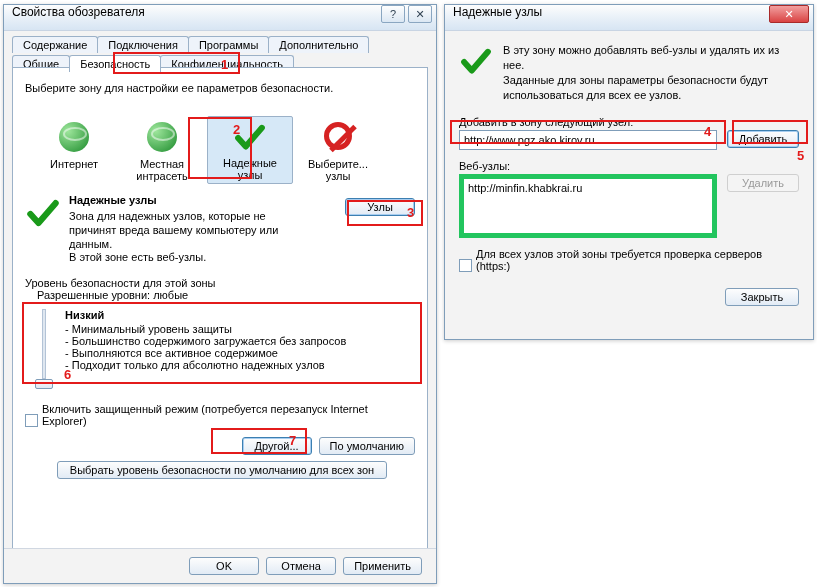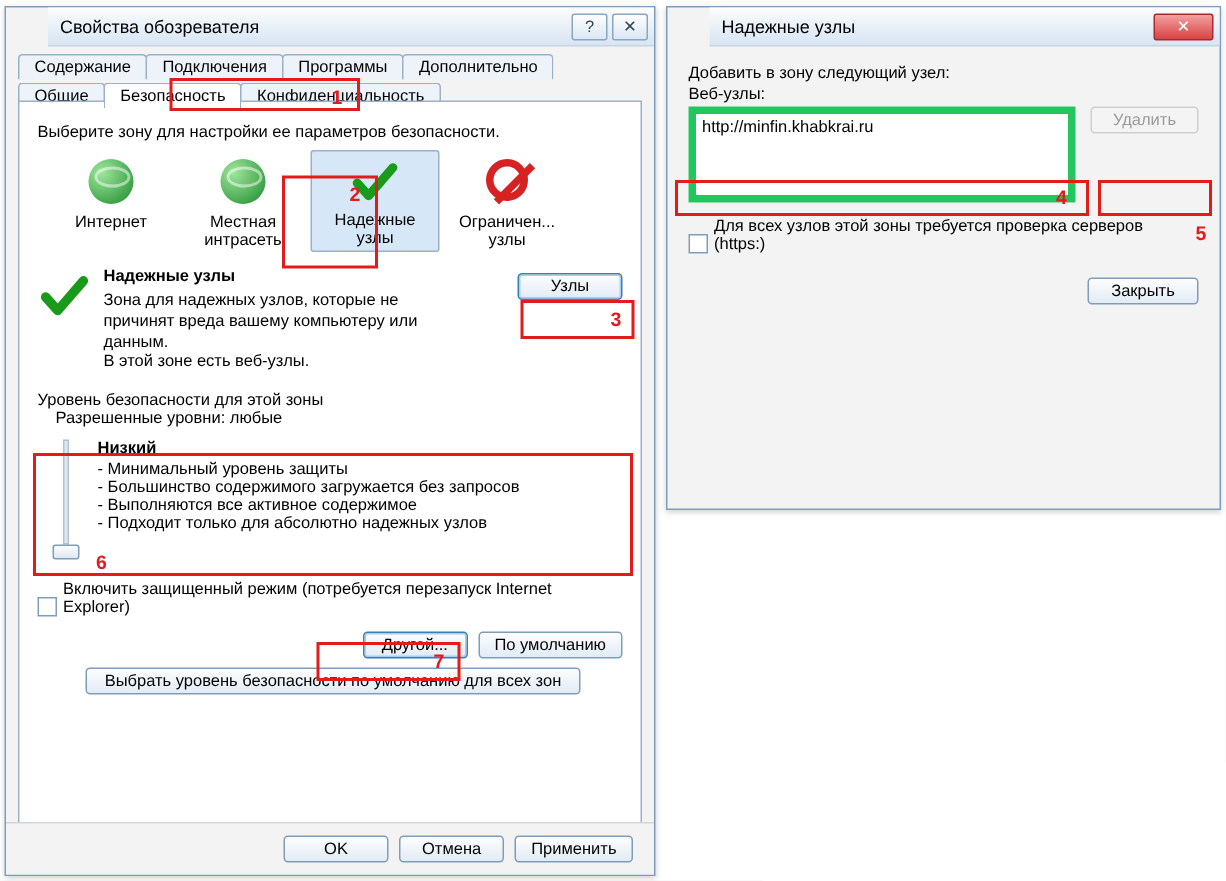--- a/index.html
+++ b/index.html
@@ -20,24 +20,23 @@
     border: 1px solid #7f9db9;
     box-shadow: 0 1px 4px rgba(0,0,0,.2);
   }
   .dlg-left { left: 3px; top: 4px; width: 434px; height: 580px; }
   .dlg-right{ left: 444px; top: 4px; width: 370px; height: 336px; }
 
   .titlebar {
     height: 26px;
     background: linear-gradient(#fdfdfd,#e5eef7 60%,#d7e5f3);
     border-bottom: 1px solid #c8d4e3;
-    display: flex; align-items: center;
+    display: flex; 
     padding: 0 4px 0 8px;
     font-size: 12px;
-    margin-left: 28px;
   }
   .titlebar .title { flex: 1; }
   .tbtn {
     width: 24px; height: 18px;
     border: 1px solid #8aa6c1;
     background: linear-gradient(#fefefe,#dbe7f3);
     border-radius: 2px;
     margin-left: 3px;
     display: inline-flex; align-items: center; justify-content: center;
     font-size: 11px; color: #345;
@@ -83,21 +82,21 @@
   .body {
     padding: 14px 12px 8px 12px;
     background: #fff;
     margin: 0 8px;
     border: 1px solid #9bb1c8;
     border-top: none;
     height: 496px;
     position: relative;
   }
 
-  .instr { margin-bottom: 6px; }
+  .instr { margin-bottom: 22px; }
 
   .zones {
     display: flex; gap: 2px; margin-bottom: 10px;
     margin-left: 6px;
   }
   .zone {
     width: 86px;
     text-align: center;
     padding: 4px 0 2px 0;
     position: relative;
@@ -261,21 +260,21 @@
               <path d="M6 20 L15 30 L34 8" stroke="#1a9a1a" stroke-width="7" fill="none" stroke-linecap="round" stroke-linejoin="round"></path>
             </svg>
         </div>
         <div>Надежные</div>
         <div>узлы</div>
       </div>
       <div class="zone">
         <div class="icn">
             <div class="nosign"></div>
           </div>
-        <div>Ограничен...</div>
+        <div>Выберите...</div>
         <div>узлы</div>
       </div>
     </div>
 
     <div class="zone-header">
       <div class="checkmark">
         <svg viewBox="0 0 40 40">
             <path d="M6 20 L15 30 L34 8" stroke="#1a9a1a" stroke-width="7" fill="none" stroke-linecap="round" stroke-linejoin="round"></path>
           </svg>
       </div>
@@ -331,22 +330,40 @@
     <button class="winbtn">Применить</button>
   </div>
 </div>
 
 <div class="dlg dlg-right">
   <div class="titlebar">
     <span class="title">Надежные узлы</span>
     <span class="tbtn close">✕</span>
   </div>
   <div class="rbody">
+    <div class="rdesc">
+      <div class="checkmark">
+        <svg viewBox="0 0 40 40">
+            <path d="M6 20 L15 30 L34 8" stroke="#1a9a1a" stroke-width="7" fill="none" stroke-linecap="round" stroke-linejoin="round"></path>
+          </svg>
+      </div>
+      <div>
+        <div>В эту зону можно добавлять веб-узлы и удалять их из нее.</div>
+        <div>Заданные для зоны параметры безопасности будут</div>
+        <div>использоваться для всех ее узлов.</div>
+      </div>
+    </div>
 
     <div class="field-label">Добавить в зону следующий узел:</div>
+    <div class="field-row">
+      <div class="col">
+        <input class="textinput" value="http://www.pgz.ako.kirov.ru" style="">
+      </div>
+      <button class="winbtn default" style="min-width:72px">Добавить</button>
+    </div>
 
     <div class="field-label">Веб-узлы:</div>
     <div class="field-row">
       <div class="col">
         <div class="listbox">
           <div class="item">http://minfin.khabkrai.ru</div>
         </div>
       </div>
       <button class="winbtn disabled" style="min-width:72px">Удалить</button>
     </div>

